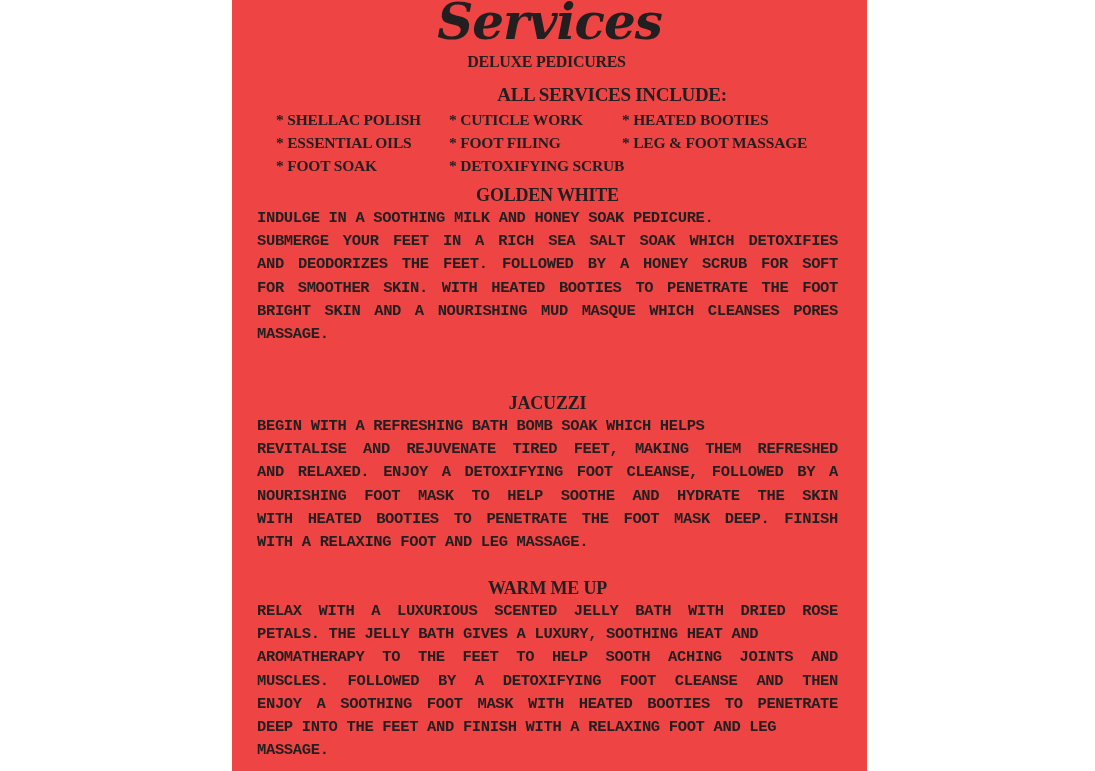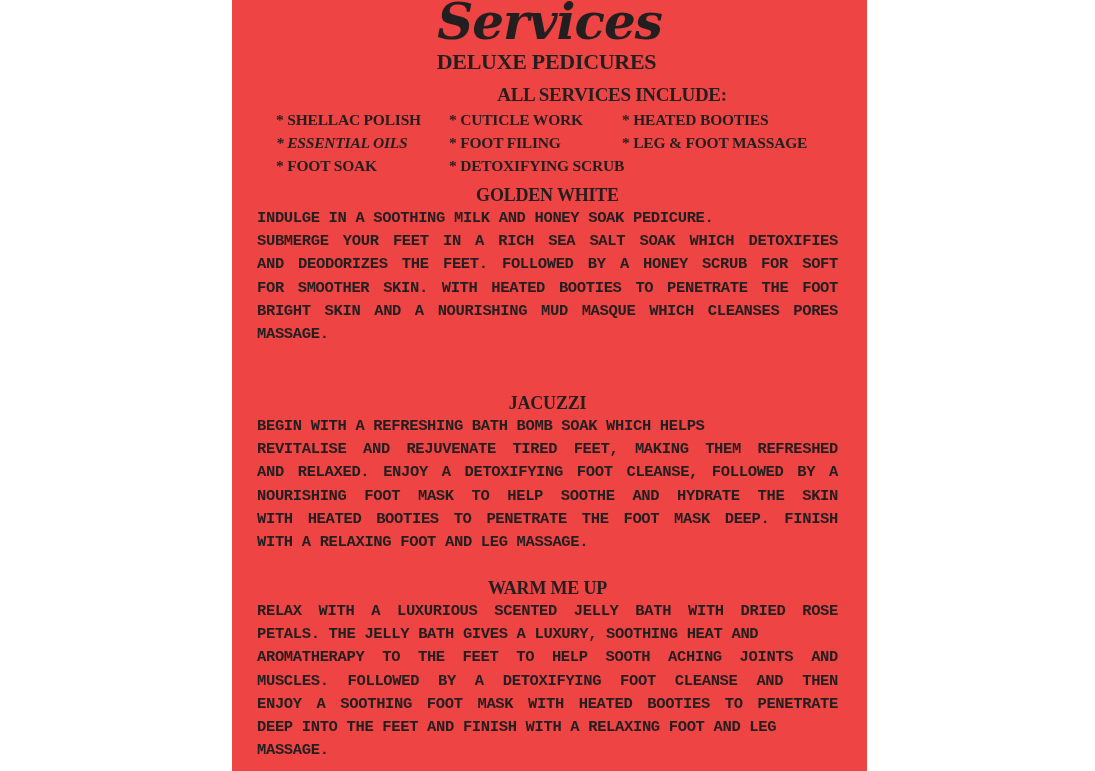--- a/index.html
+++ b/index.html
@@ -14,21 +14,21 @@
     .script-title {
       position: absolute; left: 0; width: 635px; top: -6px;
       text-align: center;
       font-family: "DejaVu Serif", "Liberation Serif", serif;
       font-style: italic; font-weight: bold;
       font-size: 50px; letter-spacing: -1px;
       line-height: 56px;
     }
     .subtitle {
       position: absolute; left: 0; width: 629px; top: 48px;
-      text-align: center; font-size: 22px; line-height: 28px;
+      text-align: center; font-size: 16px; line-height: 28px;
       letter-spacing: -0.3px;
     }
     .includes-title {
       position: absolute; left: 0; width: 760px; top: 83px;
       text-align: center; font-size: 19px; line-height: 24px;
       letter-spacing: -0.3px;
     }
     .includes-grid {
       position: absolute; left: 44px; top: 108px;
       font-size: 15.5px; line-height: 23px;
@@ -49,21 +49,21 @@
 <div class="card">
 
   <div class="script-title">Services</div>
   <div class="subtitle">DELUXE PEDICURES</div>
   <div class="includes-title">ALL SERVICES INCLUDE:</div>
 
   <div class="includes-grid">
     <div class="inc-item" style="left:0;top:0;">* SHELLAC POLISH</div>
     <div class="inc-item" style="left:173px;top:0;">* CUTICLE WORK</div>
     <div class="inc-item" style="left:346px;top:0;">* HEATED BOOTIES</div>
-    <div class="inc-item" style="left:0;top:23px;font-style:italic;">* ESSENTIAL OILS</div>
+    <div class="inc-item" style="left:0;top:23px;">* ESSENTIAL OILS</div>
     <div class="inc-item" style="left:173px;top:23px;">* FOOT FILING</div>
     <div class="inc-item" style="left:346px;top:23px;">* LEG &amp; FOOT MASSAGE</div>
     <div class="inc-item" style="left:0;top:46px;">* FOOT SOAK</div>
     <div class="inc-item" style="left:173px;top:46px;">* DETOXIFYING SCRUB</div>
   </div>
 
   <div class="section" style="top:183px;">
     <div class="section-title">GOLDEN WHITE</div>
     <div class="section-line" style="text-align-last:left;">INDULGE IN A SOOTHING MILK AND HONEY SOAK PEDICURE.</div>
     <div class="section-line">SUBMERGE YOUR FEET IN A RICH SEA SALT SOAK WHICH DETOXIFIES</div>

